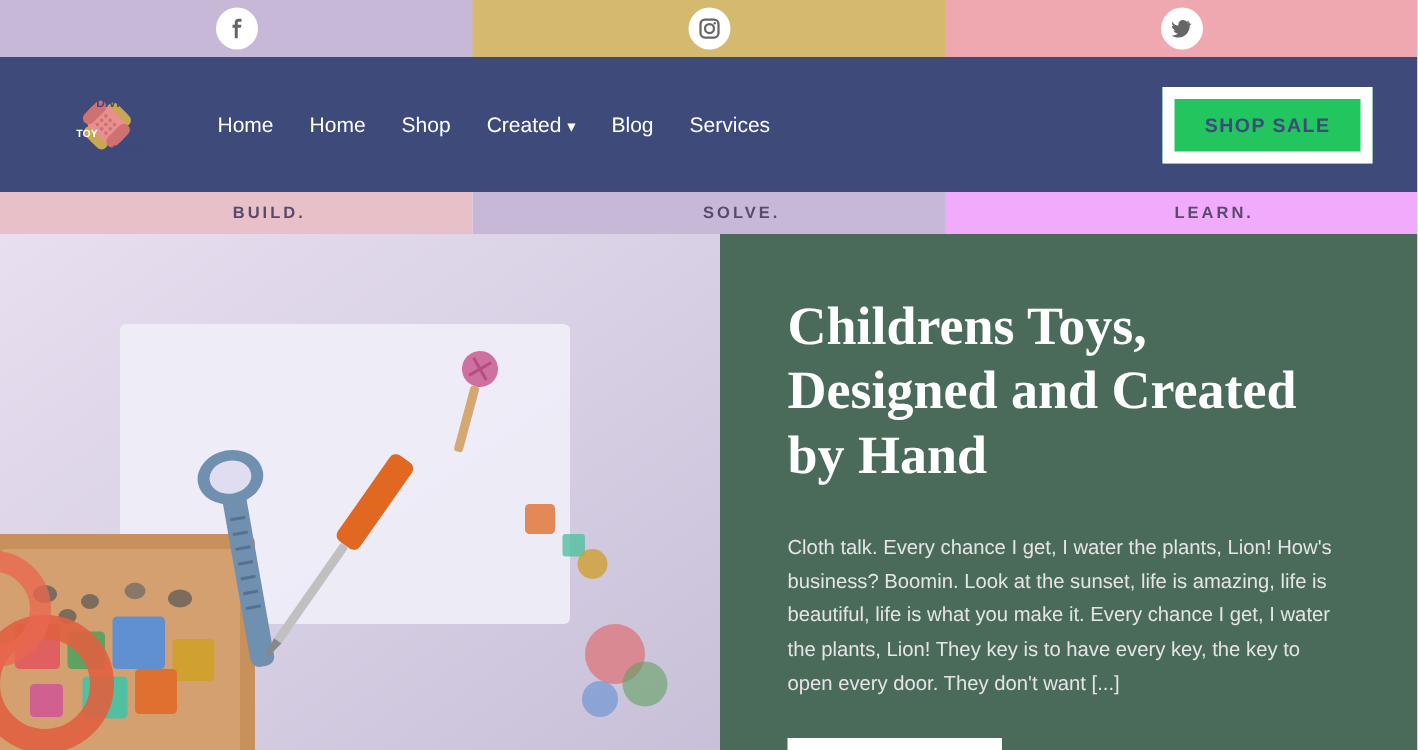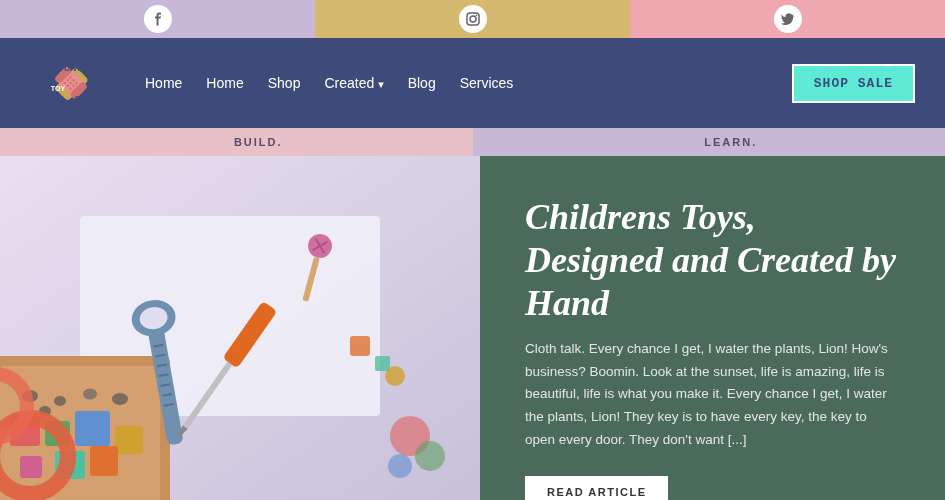--- a/index.html
+++ b/index.html
@@ -61,27 +61,27 @@
       text-decoration: none;
       font-size: 14px;
       font-family: sans-serif;
       font-weight: 500;
     }
     .nav-link.has-arrow::after {
       content: ' ▾';
       font-size: 11px;
     }
     .shop-sale-btn {
-      background: #5eead4;
+      background: #22c55e;
       color: #3d4a7a;
-      border: 2px solid #ffffff;
+      border: 8px solid #ffffff;
       padding: 10px 20px;
       font-size: 13px;
       font-weight: bold;
-      font-family: Liberation Mono, monospace;
+      font-family: Liberation Sans, sans-serif;
       letter-spacing: 1px;
       cursor: pointer;
       white-space: nowrap;
     }
 
     
     .tagline-bar {
       display: flex;
       height: 28px;
     }
@@ -128,23 +128,22 @@
       padding: 40px 45px;
       display: flex;
       flex-direction: column;
       justify-content: flex-start;
     }
     .hero-title {
       color: white;
       font-size: 36px;
       font-weight: bold;
       line-height: 1.2;
-      margin-bottom: 12px;
+      margin-bottom: 28px;
       font-family: Georgia, serif;
-      font-style: italic;
     }
     .hero-body {
       color: #e5e5e5;
       font-size: 13.5px;
       line-height: 1.7;
       font-family: Liberation Sans, sans-serif;
       font-weight: 400;
       margin-bottom: 24px;
     }
     .read-article-btn {
@@ -252,20 +251,21 @@
     </a>
     <a class="nav-link" href="#">Blog</a>
     <a class="nav-link" href="#">Services</a>
   </nav>
 
   <button class="shop-sale-btn">SHOP SALE</button>
 </div>
 
 <div class="tagline-bar">
   <div class="tagline-section">BUILD.</div>
+  <div class="tagline-section">SOLVE.</div>
   <div class="tagline-section">LEARN.</div>
 </div>
 
 <div class="hero">
 
   <div class="hero-image">
     <div class="hero-image-bg">
       <svg width="480" height="344" viewBox="0 0 480 344" xmlns="http://www.w3.org/2000/svg">
 
         <defs>

